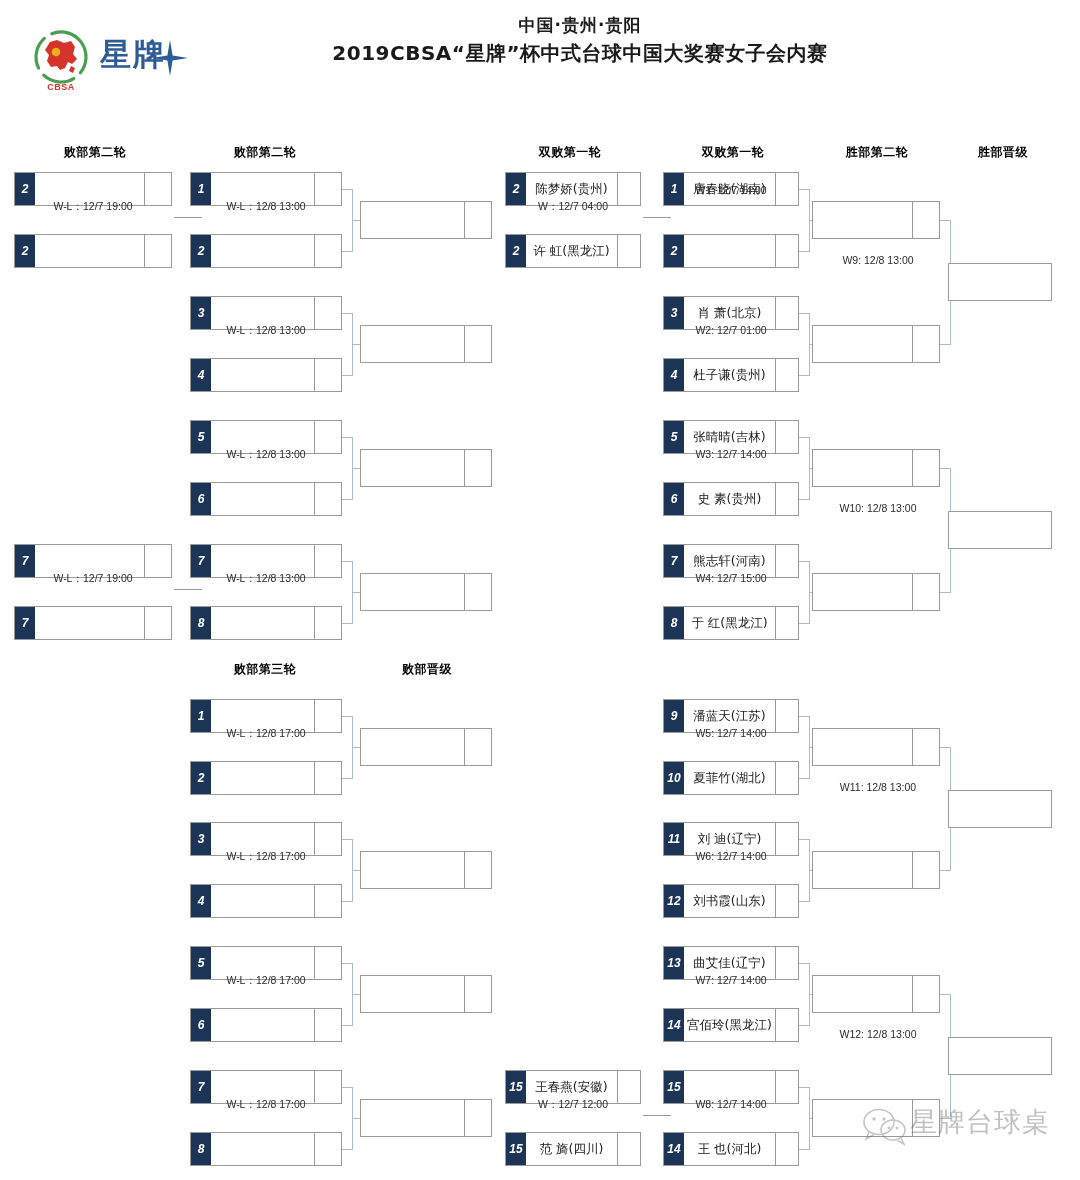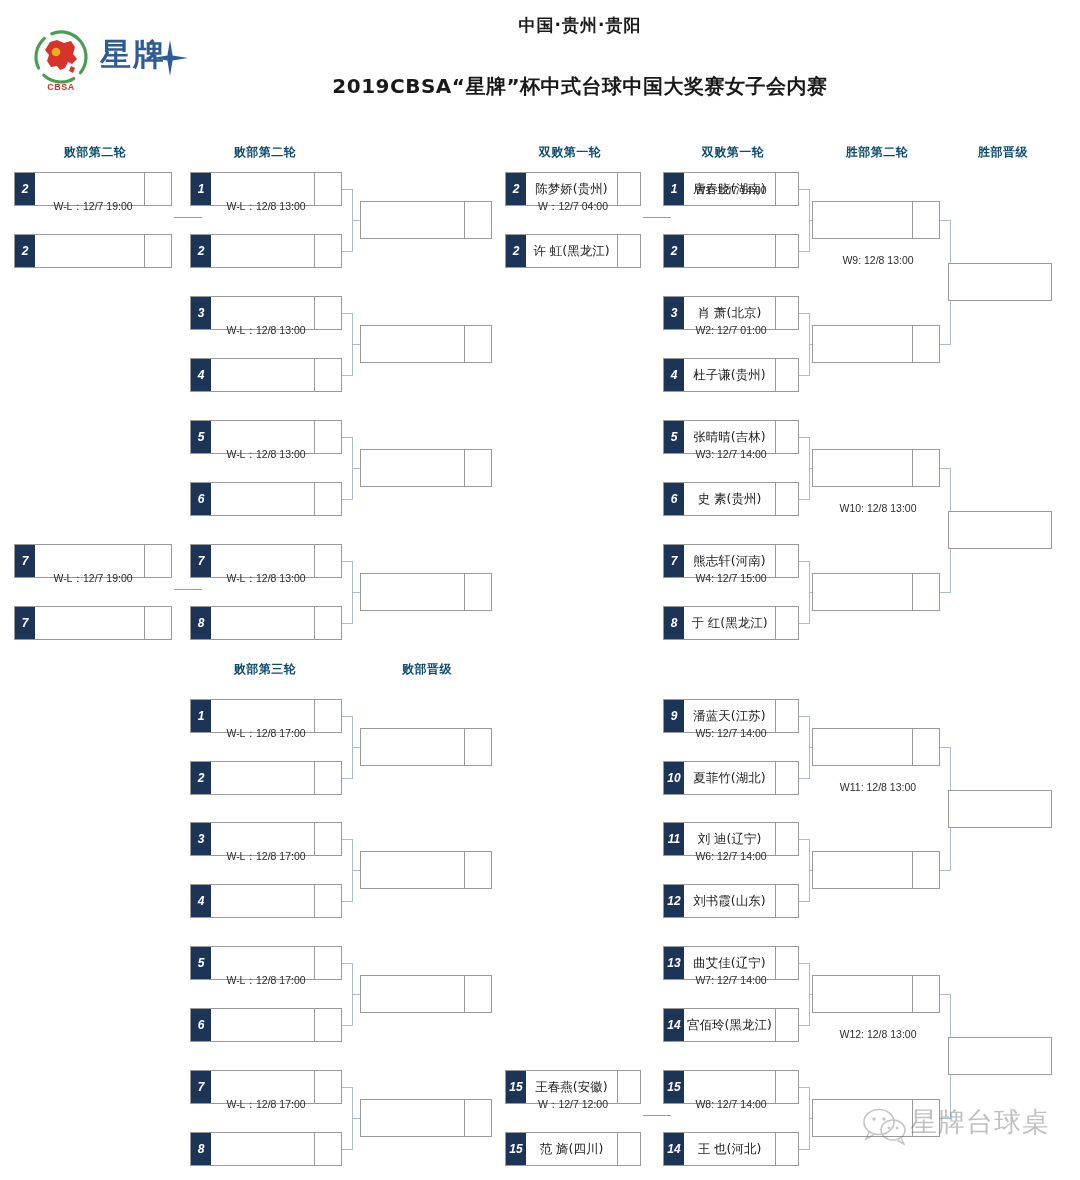--- a/index.html
+++ b/index.html
@@ -22,28 +22,28 @@
                font-size:9px; font-weight:bold; color:#d5342a; letter-spacing:.5px;
                font-family:"Liberation Sans",sans-serif; }
   #xingpai-text { position:absolute; left:78px; top:6px; font-size:31px; font-weight:bold;
                   color:#2d5b96; letter-spacing:2px; font-family:"DejaVu Sans",sans-serif; }
   #xingpai-star { position:absolute; left:128px; top:10px; width:40px; height:40px; }
 
   #title-block { position:absolute; left:250px; top:12px; width:660px; text-align:center; }
   .t-line1 { font-size:17px; font-weight:bold; letter-spacing:1px; line-height:26px;
              font-family:"DejaVu Sans",sans-serif; }
   .t-line2 { font-size:20px; font-weight:bold; letter-spacing:.5px; line-height:30px;
-             font-family:"DejaVu Sans",sans-serif;margin-top:33px; }
+             font-family:"DejaVu Sans",sans-serif; }
   .t-line3 { font-size:19px; font-weight:bold; letter-spacing:5px; line-height:30px;
              font-family:"DejaVu Sans",sans-serif; }
 
   
   .col-head {
     position:absolute; font-size:12px; font-weight:bold; text-align:center;
-    font-family:"DejaVu Sans",sans-serif; color:#0c4a6e; letter-spacing:.5px;
+    font-family:"DejaVu Sans",sans-serif; color:#000000; letter-spacing:.5px;
   }
 
   .slot {
     position:absolute; height:34px; border:1px solid #9a9a9a;
     background:#fff; display:flex; align-items:stretch;
   }
   .seed {
     width:20px; background:#1c3557; color:#fff;
     font-size:12px; font-style:italic; font-weight:bold;
     display:flex; align-items:center; justify-content:center;

